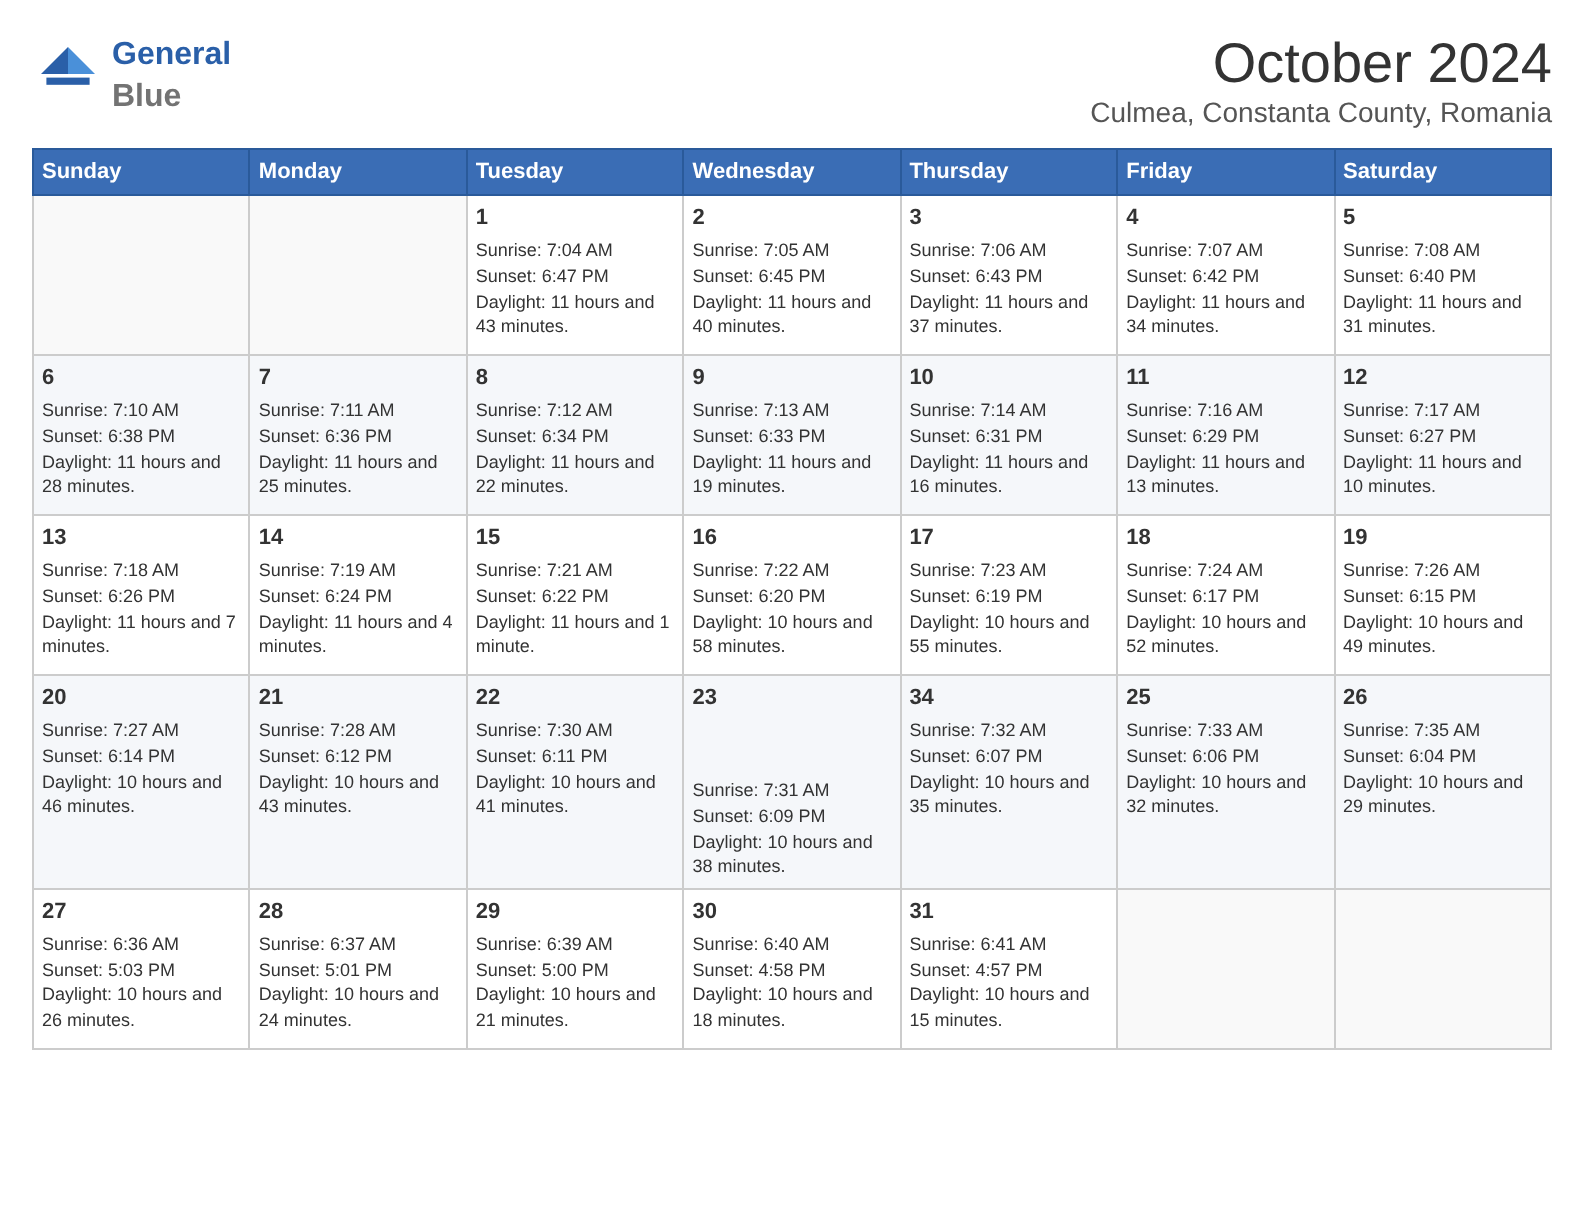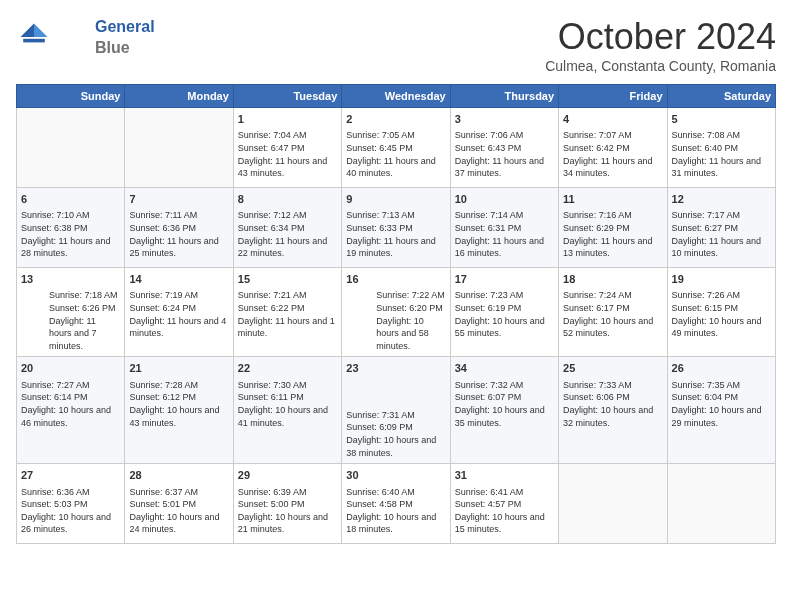--- a/index.html
+++ b/index.html
@@ -15,51 +15,50 @@
       justify-content: space-between;
       align-items: flex-start;
       margin-bottom: 10px;
     }
     .logo {
       display: flex;
       align-items: center;
       font-size: 18px;
       font-weight: bold;
       color: #2a5fa8;
-      gap: 39px;
     }
     .logo-icon {
       width: 36px;
       height: 36px;
       margin-right: 4px;
       position: relative;
     }
     .title-block {
       text-align: right;
     }
     .month-title {
-      font-size: 36px;
+      font-size: 28px;
       font-weight: normal;
       color: #333;
     }
     .location {
       font-size: 14px;
       color: #555;
       text-align: right;
     }
     table {
       width: 100%;
       border-collapse: collapse;
       font-size: 10px;
     }
     thead th {
       background-color: #3a6db5;
       color: #fff;
       padding: 5px 4px;
-      text-align: right;
+      text-align: left;
       font-size: 11px;
       font-weight: bold;
       border: 1px solid #2a5a9a;
     }
     tbody td {
       vertical-align: top;
       padding: 4px 4px;
       border: 1px solid #ccc;
       height: 80px;
       width: 14.28%;
@@ -193,39 +192,39 @@
         <td>
           <span class="day-num">12</span>
           <div class="day-info" style="white-space: pre-line;">Sunrise: 7:17 AM
 Sunset: 6:27 PM
 Daylight: 11 hours and 10 minutes.</div>
         </td>
       </tr>
       <tr>
         <td>
           <span class="day-num">13</span>
-          <div class="day-info" style="white-space: pre-line; margin-left: 28px;">Sunrise: 7:18 AM
+          <div class="day-info" style="white-space: pre-line;">Sunrise: 7:18 AM
 Sunset: 6:26 PM
 Daylight: 11 hours and 7 minutes.</div>
         </td>
         <td>
           <span class="day-num">14</span>
           <div class="day-info" style="white-space: pre-line;">Sunrise: 7:19 AM
 Sunset: 6:24 PM
 Daylight: 11 hours and 4 minutes.</div>
         </td>
         <td>
           <span class="day-num">15</span>
           <div class="day-info" style="white-space: pre-line;">Sunrise: 7:21 AM
 Sunset: 6:22 PM
 Daylight: 11 hours and 1 minute.</div>
         </td>
         <td>
           <span class="day-num">16</span>
-          <div class="day-info" style="white-space: pre-line; margin-left: 30px;">Sunrise: 7:22 AM
+          <div class="day-info" style="white-space: pre-line;">Sunrise: 7:22 AM
 Sunset: 6:20 PM
 Daylight: 10 hours and 58 minutes.</div>
         </td>
         <td>
           <span class="day-num">17</span>
           <div class="day-info" style="white-space: pre-line;">Sunrise: 7:23 AM
 Sunset: 6:19 PM
 Daylight: 10 hours and 55 minutes.</div>
         </td>
         <td>

